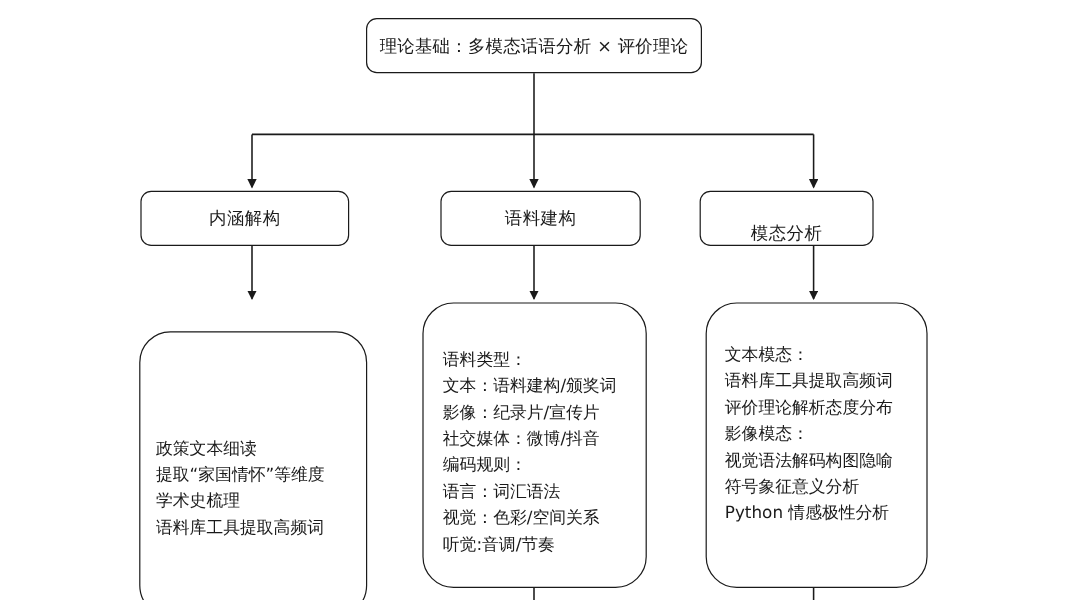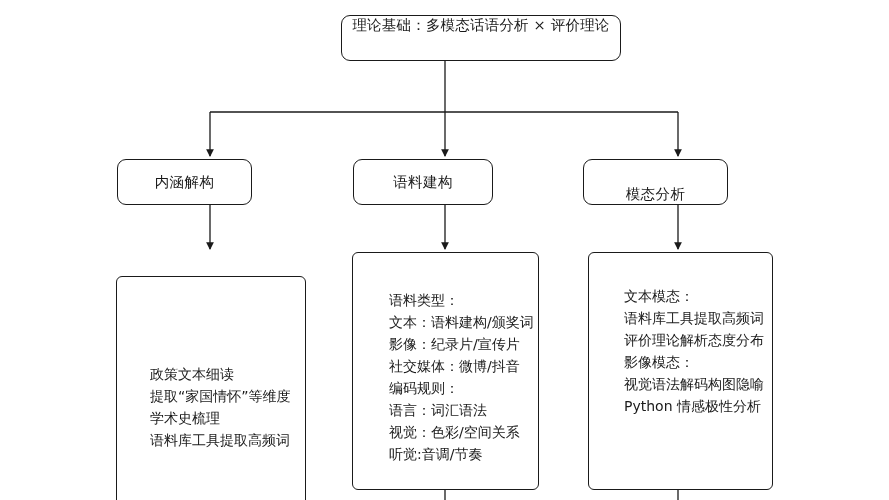--- a/index.html
+++ b/index.html
@@ -38,54 +38,52 @@
     border: 1.3px solid #1a1a1a;
     display: flex;
   }
 
   .node-root {
     left: 305px;
     top: 15px;
     width: 280px;
     height: 46px;
     border-radius: 9px;
-    align-items: flex-start;
+    align-items: center;
     justify-content: center;
-    margin-left: 36px;
   }
   .node-root .node-text {
     font-size: 14.5px;
     letter-spacing: 0.2px;
     white-space: nowrap;
   }
 
   .node-stage {
     height: 46px;
     border-radius: 9px;
     align-items: center;
     justify-content: center;
   }
   .node-stage .node-text {
     font-size: 14.5px;
     letter-spacing: 0.4px;
     white-space: nowrap;
   }
 
-  .stage-1 { left: 117px; top: 159px; width: 135px; }
-  .stage-2 { left: 353px; top: 159px; width: 140px; }
+  .stage-1 { left: 117px; top: 159px; width: 174px; }
+  .stage-2 { left: 367px; top: 159px; width: 167px; }
   .stage-3 { left: 583px; top: 159px; width: 145px; align-items: flex-end; }
 
   .node-detail {
     top: 252px;
     height: 238px;
-    border-radius: 6px;
+    border-radius: 26px;
     align-items: center;
     justify-content: flex-start;
     flex-direction: column;
-    padding-left: 20px;
   }
   .detail-1 { left: 116px; width: 190px; margin-top: 24px; }
   .detail-2 { left: 352px; width: 187px; }
   .detail-3 { left: 588px; width: 185px; }
 
   .detail-lines {
     width: 100%;
     box-sizing: border-box;
     display: flex;
     flex-direction: column;
@@ -163,17 +161,18 @@
         <div class="detail-line">听觉:音调/节奏</div>
       </div>
   </div>
   <div class="node node-detail detail-3">
     <div class="detail-lines">
         <div class="detail-line">文本模态：</div>
         <div class="detail-line">语料库工具提取高频词</div>
         <div class="detail-line">评价理论解析态度分布</div>
         <div class="detail-line">影像模态：</div>
         <div class="detail-line">视觉语法解码构图隐喻</div>
+        <div class="detail-line">符号象征意义分析</div>
         <div class="detail-line">Python 情感极性分析</div>
       </div>
   </div>
 
 </div>
 
 </body></html>

